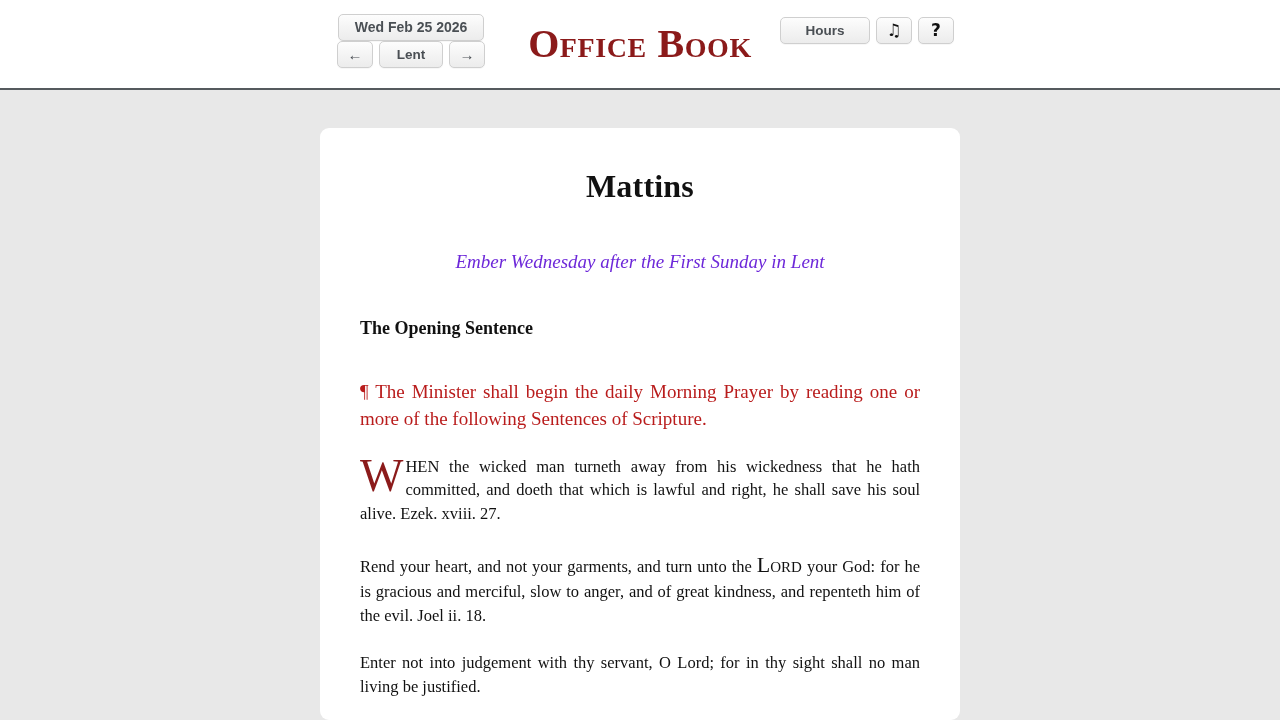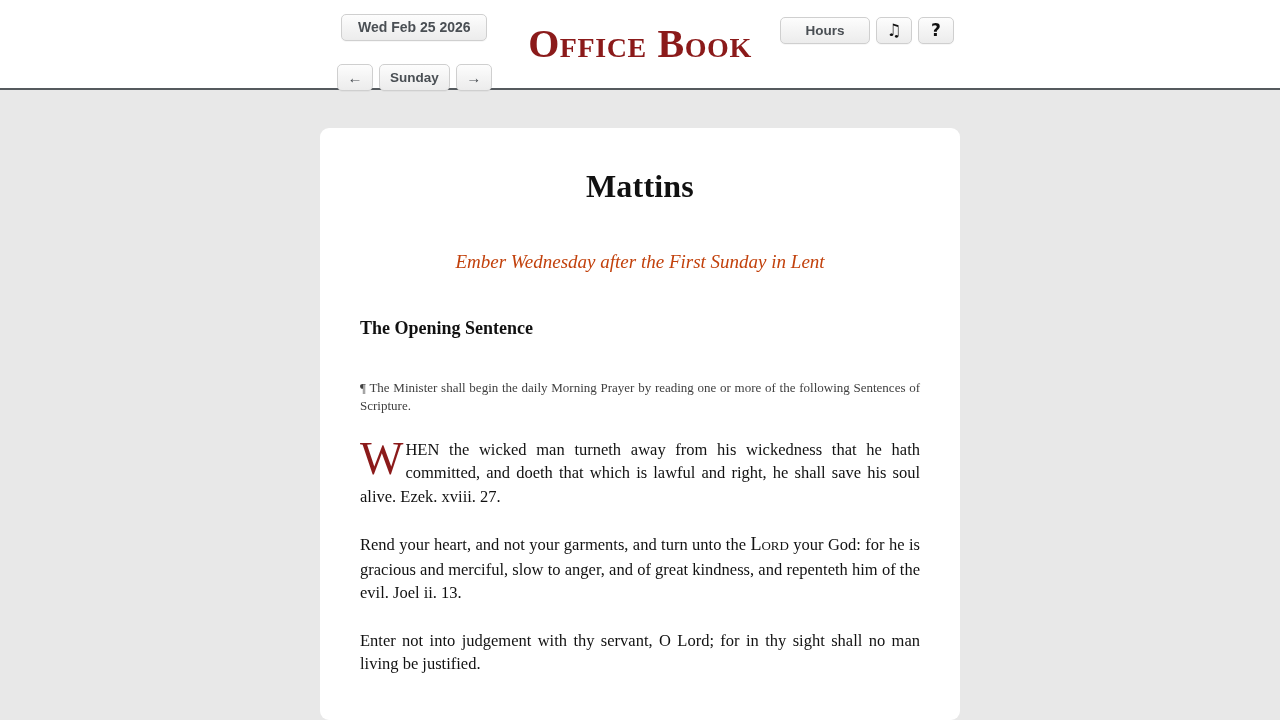--- a/index.html
+++ b/index.html
@@ -22,21 +22,21 @@
     justify-content: center;
   }
 
   .header-left {
     position: absolute;
     left: 337px;
     top: 14px;
     display: flex;
     flex-direction: column;
     align-items: center;
-    gap: 23px;
+    gap: 0;
   }
 
   .header-right {
     position: absolute;
     left: 780px;
     top: 17px;
     display: flex;
     flex-direction: column;
     gap: 15px;
   }
@@ -96,34 +96,34 @@
     font-weight: bold;
     color: #111;
     margin: 10px 0 0 0;
     letter-spacing: .2px;
   }
 
   .office-subtitle {
     text-align: center;
     font-style: italic;
     font-size: 19px;
-    color: #c2410c;
+    color: #6d28d9;
     margin: 46px 0 0 0;
   }
 
   .section-heading {
     font-size: 18px;
     font-weight: bold;
     color: #111;
     margin: 45px 0 0 0;
   }
 
   .rubric {
-    color: #404040;
-    font-size: 13px;
+    color: #b91c1c;
+    font-size: 19px;
     line-height: 1.42;
     text-align: justify;
     margin: 40px 0 0 0;
   }
   .pilcrow { font-weight: normal; }
 
   .scripture {
     font-size: 16.5px;
     line-height: 1.42;
     color: #111;
@@ -134,33 +134,33 @@
 
   .dropcap {
     float: left;
     color: #8b1a1a;
     font-size: 46px;
     line-height: 38px;
     padding: 2px 2px 0 0;
     font-family: "Liberation Serif", serif;
   }
   .smallcaps { font-variant: small-caps; }
-  .caps-lord { font-variant: small-caps; font-size: 18px; }
+  .caps-lord { font-variant: small-caps; font-size: 22px; }
   .cite { }
 </style>
 </head>
 <body>
 
 <div class="app-header">
 
   <div class="header-left">
     <div class="btn btn-date">Wed Feb 25 2026</div>
     <div class="btn-row">
       <div class="btn btn-arrow">←</div>
-      <div class="btn btn-today">Sunday</div>
+      <div class="btn btn-today">Lent</div>
       <div class="btn btn-arrow">→</div>
     </div>
   </div>
 
   <div style="text-align:center;">
     <div style="font-family:'Liberation Serif',serif;font-variant:small-caps;font-weight:bold;font-size:40px;color:#8b1a1a;line-height:36px;letter-spacing:.6px;">Office Book</div>
   </div>
 
   <div class="header-right">
     <div class="btn-row">
@@ -184,21 +184,21 @@
     <p class="rubric">
       <span class="pilcrow">¶</span>
       <span>The Minister shall begin the daily Morning Prayer by reading one or more of the following Sentences of Scripture.</span>
     </p>
 
     <p class="scripture first">
       <span class="dropcap">W</span><span class="smallcaps">HEN</span><span> the wicked man turneth away from his wickedness that he hath committed, and doeth that which is lawful and right, he shall save his soul alive. </span><span class="cite">Ezek. xviii. 27.</span>
     </p>
 
     <p class="scripture">
-      <span>Rend your heart, and not your garments, and turn unto the </span><span class="caps-lord">Lord</span><span> your God: for he is gracious and merciful, slow to anger, and of great kindness, and repenteth him of the evil. </span><span class="cite">Joel ii. 13.</span>
+      <span>Rend your heart, and not your garments, and turn unto the </span><span class="caps-lord">Lord</span><span> your God: for he is gracious and merciful, slow to anger, and of great kindness, and repenteth him of the evil. </span><span class="cite">Joel ii. 18.</span>
     </p>
 
 
     <p class="scripture">
       <span>Enter not into judgement with thy servant, O Lord; for in thy sight shall no man living be justified. </span>
     </p>
 
   </div>
 </div>
 

